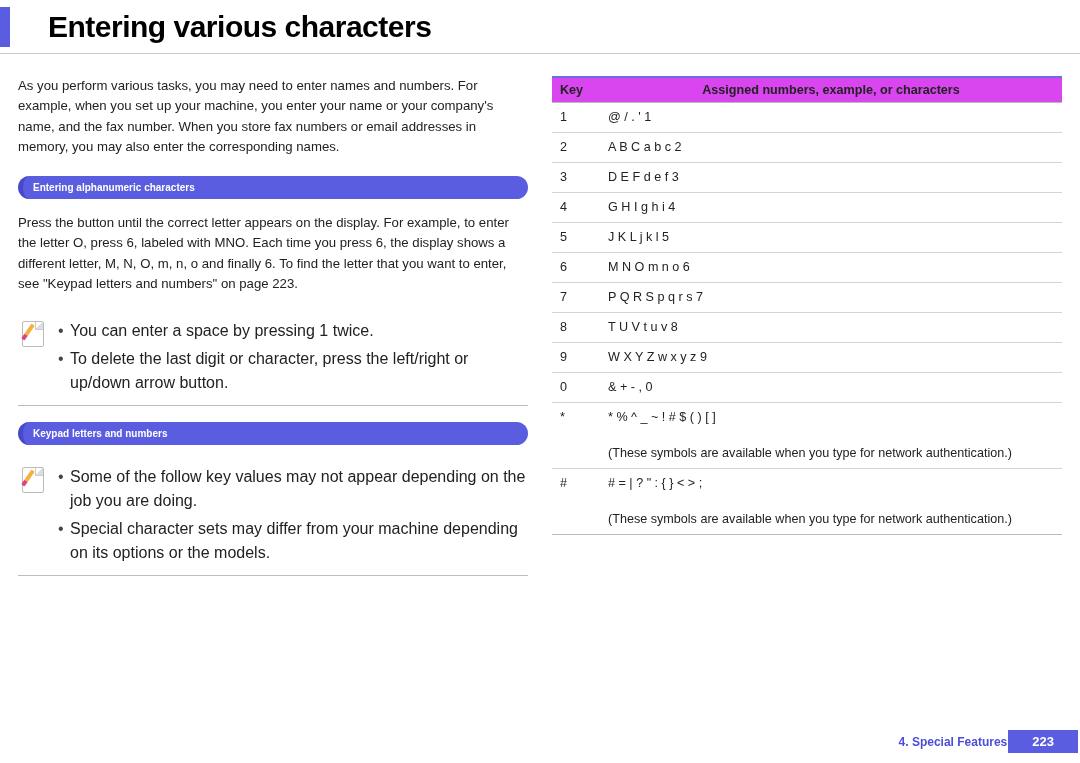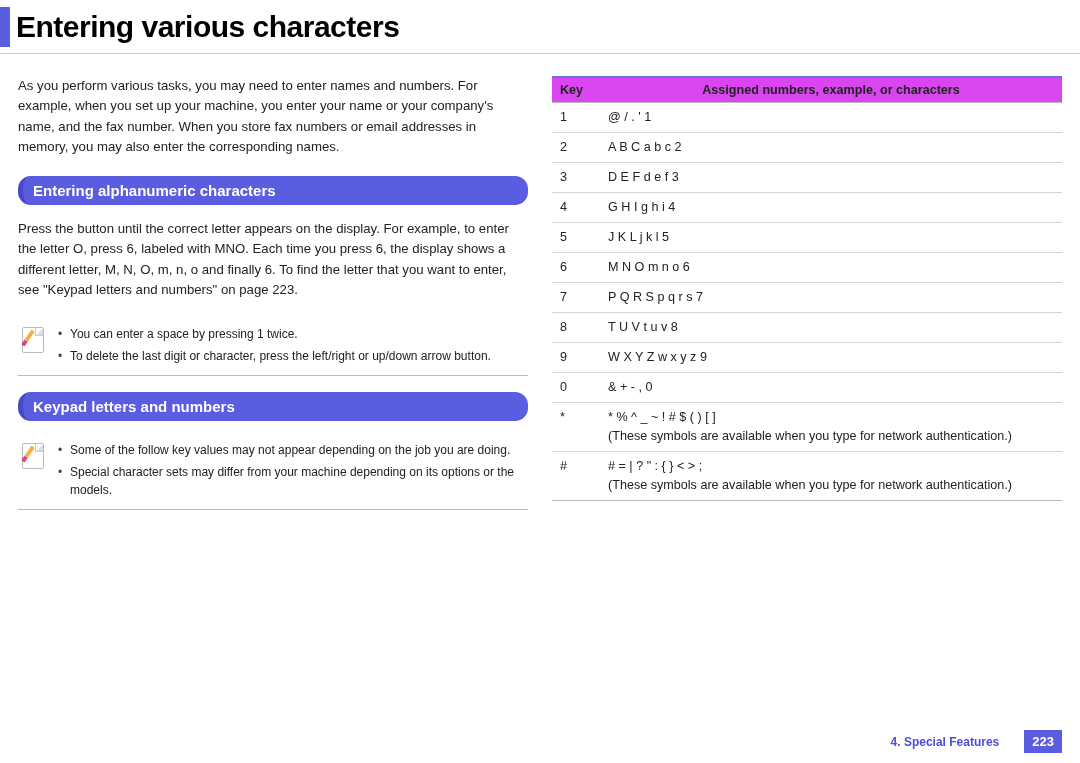--- a/index.html
+++ b/index.html
@@ -24,39 +24,40 @@
     width: 10px;
     height: 40px;
     background: #5a5de0;
     margin-right: 6px;
   }
   .page-title {
     font-size: 30px;
     font-weight: 700;
     color: #000;
     letter-spacing: -0.5px;
+    margin-left: 32px;
   }
   .columns {
     display: flex;
     gap: 24px;
     padding: 22px 18px 0 18px;
   }
   .col-left { width: 510px; }
   .col-right { flex: 1; }
   .body-text {
     font-size: 13.2px;
     line-height: 1.55;
     color: #222;
     margin-bottom: 18px;
   }
   .section-header {
     background: #5a5de0;
     color: #fff;
     font-weight: 700;
-    font-size: 15px;
+    font-size: 10px;
     padding: 6px 10px;
     margin: 12px 0 14px 0;
     border-left: 5px solid #4649c9;
     border-radius: 13px;
   }
   .note-box {
     display: flex;
     gap: 10px;
     padding: 6px 2px 6px 2px;
     margin: 10px 0 16px 0;
@@ -91,21 +92,21 @@
     position: absolute;
     top: 4px; left: 6px;
     width: 4px; height: 18px;
     background: linear-gradient(to bottom, #f6b042 70%, #d48 70%);
     transform: rotate(35deg);
     border-radius: 1px;
   }
   .note-list {
     list-style: none;
     padding: 0;
-    font-size: 12px;
+    font-size: 16px;
     line-height: 1.5;
   }
   .note-list li {
     position: relative;
     padding-left: 14px;
     margin-bottom: 4px;
   }
   .note-list li::before {
     content: "•";
     position: absolute;
@@ -132,40 +133,40 @@
     border-bottom: 1px solid #d4d4d4;
     padding: 6px 8px;
     vertical-align: top;
     line-height: 1.35;
   }
   .key-table td.keycell { width: 48px; }
   .key-table tbody tr:last-child td { border-bottom: 1px solid #bbb; }
   .table-note {
     color: #222;
     display: block;
-    margin-top: 2px;
+    margin-top: 19px;
   }
   
   .footer {
     position: absolute;
-    right: 18px;
+    right: 2px;
     bottom: 10px;
     display: flex;
     align-items: center;
-    gap: 25px;
+    gap: 1px;
     font-size: 12px;
   }
   .footer-label {
     color: #4b4ed8;
     font-weight: 700;
   }
   .page-num {
     background: #5a5de0;
     color: #fff;
-    padding: 4px 8px;
+    padding: 4px 24px;
     font-weight: 700;
     font-size: 13px;
   }
 </style>
 </head>
 <body>
 
 <div class="title-bar">
   <div class="title-stub"></div>
   <h1 class="page-title">Entering various characters</h1>

